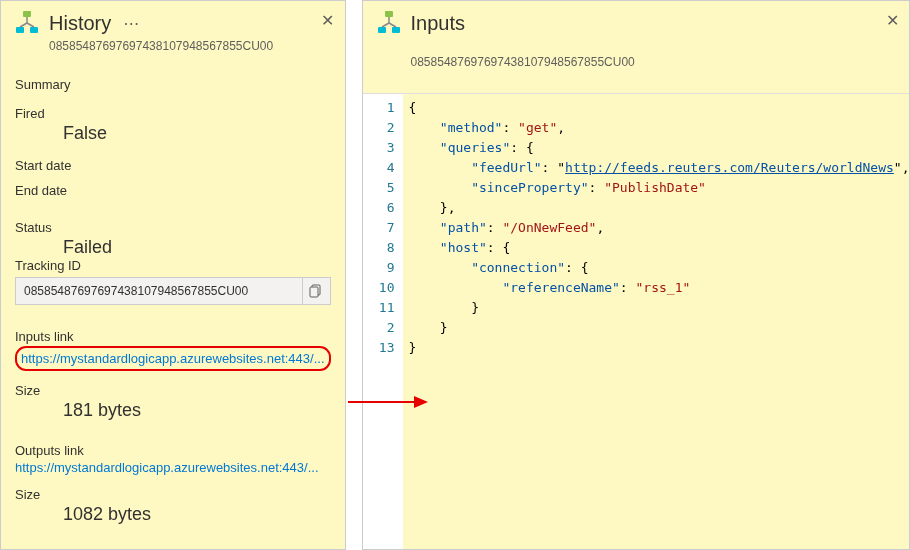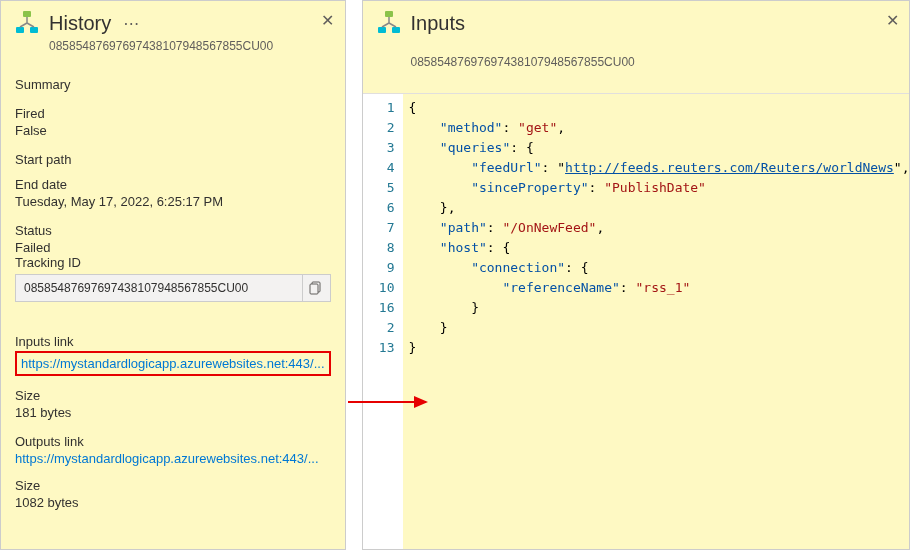--- a/index.html
+++ b/index.html
@@ -9,25 +9,25 @@
   .panel.left { width: 348px; }
   .panel.right { flex: 1; margin-left: 16px; gap: 16px; }
   .panel-header { display: flex; align-items: center; padding: 8px 12px 4px 12px; gap: 8px; position: relative; }
   .panel-header .icon-wrap { width: 28px; height: 28px; flex-shrink: 0; }
   .panel-title { font-size: 20px; font-weight: 400; color: #323130; }
   .panel-sub { font-size: 12px; color: #605e5c; margin-left: 48px; margin-top: -2px; margin-bottom: 8px; padding-left: 0; }
   .panel-header .more { color: #605e5c; font-size: 16px; margin-left: 4px; cursor: pointer; }
   .panel-header .close { position: absolute; right: 10px; top: 10px; font-size: 16px; color: #605e5c; cursor: pointer; font-weight: 300; }
   .left-body { padding: 6px 14px; overflow-y: auto; }
   .row-label { font-size: 13px; color: #323130; margin-top: 10px; }
-  .row-value { font-size: 13px; color: #323130; margin-top: 2px; }
+  .row-value { font-size: 18px; color: #323130; margin-top: 2px; margin-left: 48px; }
   .tracking-box { display: flex; align-items: center; border: 1px solid #cccccc; background: #f3f2f1; margin-top: 4px; height: 28px; }
   .tracking-box .tval { flex: 1; padding: 0 8px; font-size: 12px; color: #323130; overflow: hidden; text-overflow: ellipsis; white-space: nowrap; }
   .tracking-box .copy { width: 28px; height: 100%; border-left: 1px solid #cccccc; display: flex; align-items: center; justify-content: center; cursor: pointer; }
-  .link { color: #0078d4; font-size: 13px; margin-top: 2px; overflow: hidden; text-overflow: ellipsis; white-space: nowrap; cursor: pointer; }
+  .link { color: #0078d4; font-size: 13px; margin-top: 2px; overflow: hidden; text-overflow: ellipsis; white-space: nowrap; cursor: pointer; border-radius: 11px; }
   .link.highlighted { border: 2px solid #e60000; padding: 3px 4px; margin-top: 2px; }
   .right-body { flex: 1; display: flex; border-top: 1px solid #e1dfdd; font-family: Menlo, Consolas, monospace; font-size: 13px; }
   .gutter { width: 40px; background: #fff; color: #237893; text-align: right; padding: 4px 8px 0 0; user-select: none; }
   .gutter div { height: 20px; line-height: 20px; }
   .code { flex: 1; padding: 4px 0 0 6px; white-space: pre; color: #000; }
   .code .line { height: 20px; line-height: 20px; }
   .tok-brace { color: #000; }
   .tok-key { color: #0451a5; }
   .tok-str { color: #a31515; }
   .tok-link { color: #0451a5; text-decoration: underline; margin-top: 8px; }
@@ -53,46 +53,45 @@
       <span class="close">✕</span>
     </div>
     <div class="panel-sub">08585487697697438107948567855CU00</div>
 
     <div class="left-body">
       <div class="row-label">Summary</div>
 
       <div class="row-label" style="margin-top:14px">Fired</div>
       <div class="row-value">False</div>
 
-      <div class="row-label" style="margin-top:14px">Start path</div>
+      <div class="row-label" style="margin-top:14px">Start date</div>
 
       <div class="row-label" style="">End date</div>
-      <div class="row-value">Tuesday, May 17, 2022, 6:25:17 PM</div>
 
-      <div class="row-label" style="margin-top:14px">Status</div>
+      <div class="row-label" style="margin-top:22px">Status</div>
       <div class="row-value">Failed</div>
 
       <div class="row-label" style="margin-top:0">Tracking ID</div>
       <div class="tracking-box">
         <div class="tval">08585487697697438107948567855CU00</div>
         <div class="copy">
           <svg width="14" height="14" viewBox="0 0 14 14">
             <rect x="3" y="1" width="8" height="10" rx="1" fill="none" stroke="#605e5c" stroke-width="1"></rect>
             <rect x="1" y="3" width="8" height="10" rx="1" fill="#f3f2f1" stroke="#605e5c" stroke-width="1"></rect>
           </svg>
         </div>
       </div>
 
-      <div class="row-label" style="margin-top:32px">Inputs link</div>
+      <div class="row-label" style="margin-top:24px">Inputs link</div>
       <div class="link highlighted">https://mystandardlogicapp.azurewebsites.net:443/...</div>
 
       <div class="row-label" style="margin-top:12px">Size</div>
       <div class="row-value">181 bytes</div>
 
-      <div class="row-label" style="margin-top:14px">Outputs link</div>
+      <div class="row-label" style="margin-top:22px">Outputs link</div>
       <div class="link">https://mystandardlogicapp.azurewebsites.net:443/...</div>
 
       <div class="row-label" style="margin-top:12px">Size</div>
       <div class="row-value">1082 bytes</div>
     </div>
   </div>
 
   <svg class="arrow" width="90" height="20">
     <defs>
         <marker id="ah" markerWidth="8" markerHeight="8" refX="6" refY="3" orient="auto">
@@ -122,21 +121,21 @@
           <div>1</div>
           <div>2</div>
           <div>3</div>
           <div>4</div>
           <div>5</div>
           <div>6</div>
           <div>7</div>
           <div>8</div>
           <div>9</div>
           <div>10</div>
-          <div>16</div>
+          <div>11</div>
           <div>2</div>
           <div>13</div>
         </div>
       <div class="code" id="code"><div class="line"><span class="tok-brace">{</span></div><div class="line">    <span class="tok-key">"method"</span>: <span class="tok-str">"get"</span>,</div><div class="line">    <span class="tok-key">"queries"</span>: <span class="tok-brace">{</span></div><div class="line">        <span class="tok-key">"feedUrl"</span>: "<span class="tok-link">http://feeds.reuters.com/Reuters/worldNews</span>",</div><div class="line">        <span class="tok-key">"sinceProperty"</span>: <span class="tok-str">"PublishDate"</span></div><div class="line">    <span class="tok-brace">}</span>,</div><div class="line">    <span class="tok-key">"path"</span>: <span class="tok-str">"/OnNewFeed"</span>,</div><div class="line">    <span class="tok-key">"host"</span>: <span class="tok-brace">{</span></div><div class="line">        <span class="tok-key">"connection"</span>: <span class="tok-brace">{</span></div><div class="line">            <span class="tok-key">"referenceName"</span>: <span class="tok-str">"rss_1"</span></div><div class="line">        <span class="tok-brace">}</span></div><div class="line">    <span class="tok-brace">}</span></div><div class="line"><span class="tok-brace">}</span></div></div>
     </div>
   </div>
 
 </div>
 
 </body></html>

